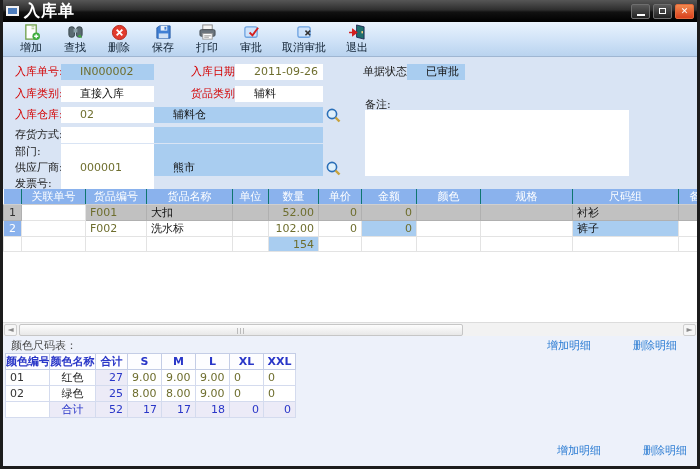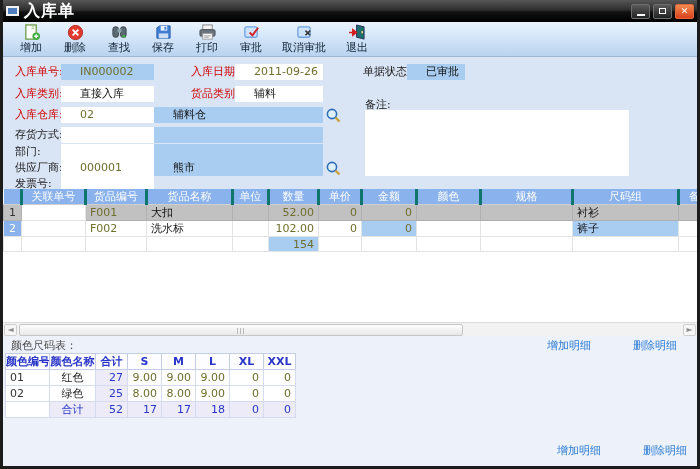--- a/index.html
+++ b/index.html
@@ -41,21 +41,21 @@
   .f-input.hl { background:#a9cdf0; }
   .f-input.code { color:#6e6e2e; }
   .f-input.txt { color:#111; }
   .remark-box { position:absolute; background:#fff; }
   .mag { position:absolute; width:17px; height:16px; }
 
   
   .grid-area { position:absolute; top:189px; left:0; right:0; height:133px; background:#fff; overflow:hidden; }
   table.grid { border-collapse:collapse; table-layout:fixed; width:720px; font-size:11px; }
   table.grid th { background:#8ab2ed; color:#fff; font-weight:normal; height:14px;
-    border-right:3px solid #0f766e; border-bottom:1px solid #cfcfcf; overflow:hidden; white-space:nowrap; }
+    border-right:1px solid #0f766e; border-bottom:1px solid #cfcfcf; overflow:hidden; white-space:nowrap; }
   table.grid td { height:15px; border:1px solid #e3e3e3; padding:0 4px; overflow:hidden; white-space:nowrap; }
   table.grid td.rownum { background:#d6d6d6; text-align:center; color:#333; padding:0; }
   table.grid tr.r1 td { background:#c1c1c1; border-color:#b0b0b0; }
   table.grid tr.r1 td.white { background:#fff; border-color:#e3e3e3; }
   table.grid tr.r2 td { background:#fff; }
   table.grid tr.r2 td.rownum { background:#8ab2ed; color:#fff; }
   table.grid td.hl { background:#a9cdf0 !important; }
   table.grid td.num { text-align:right; color:#6e6e2e; }
   table.grid td.code { color:#6e6e2e; }
   table.grid td.cn { color:#111; }
@@ -80,21 +80,21 @@
   .foot-links { position:absolute; right:10px; bottom:8px; display:flex; gap:42px; }
 
   table.cs { position:absolute; top:17px; left:2px; border-collapse:collapse; table-layout:fixed;
     width:290px; font-size:11px; background:#fff; }
   table.cs th { color:#2936c8; font-weight:bold; height:15px; border:1px solid #c4cde6; background:#fdfdff;
     overflow:hidden; white-space:nowrap; }
   table.cs td { height:15px; border:1px solid #d4dbee; padding:0 4px; overflow:hidden; white-space:nowrap; }
   table.cs td.l { text-align:left; color:#333; }
   table.cs td.c { text-align:center; color:#222; }
   table.cs td.sum { background:#ecebf7; text-align:right; color:#2936c8; }
-  table.cs td.sz { text-align:right; color:#6e6e2e; }
+  table.cs td.sz { color:#6e6e2e; }
   table.cs tr.total td { background:#ecebf7; color:#2936c8; text-align:right; }
   table.cs tr.total td.c { text-align:center; }
   table.cs tr.total td.first { background:#fff; }
 </style>
 </head>
 <body>
 
 <div class="window">
 
   <div class="titlebar">
@@ -115,36 +115,36 @@
             <path d="M10 3h3M10 5h3" stroke="#9cc27e" stroke-width="1"></path>
             <circle cx="15" cy="13" r="4" fill="#3fae3f"></circle>
             <path d="M15 10.8v4.4M12.8 13h4.4" stroke="#fff" stroke-width="1.4"></path>
           </svg>
         </span>
       <span class="lbl">增加</span>
     </div>
     <div class="tbtn">
       <span>
           <svg viewBox="0 0 20 18">
-            <circle cx="10" cy="9" r="7.5" fill="#e23b2e" stroke="#b02417" stroke-width="1"></circle>
-            <path d="M7 6l6 6M13 6l-6 6" stroke="#fff" stroke-width="2"></path>
-          </svg>
-        </span>
-      <span class="lbl">删除</span>
-    </div>
-    <div class="tbtn">
-      <span>
-          <svg viewBox="0 0 20 18">
             <rect x="3" y="3" width="6" height="11" rx="2.5" fill="#5a6a72" stroke="#37444a"></rect>
             <rect x="11" y="3" width="6" height="11" rx="2.5" fill="#5a6a72" stroke="#37444a"></rect>
             <rect x="8" y="5" width="4" height="4" fill="#8fa3ac"></rect>
             <path d="M12 13l5 2-2-4z" fill="#3fae3f"></path>
           </svg>
         </span>
       <span class="lbl">查找</span>
+    </div>
+    <div class="tbtn">
+      <span>
+          <svg viewBox="0 0 20 18">
+            <circle cx="10" cy="9" r="7.5" fill="#e23b2e" stroke="#b02417" stroke-width="1"></circle>
+            <path d="M7 6l6 6M13 6l-6 6" stroke="#fff" stroke-width="2"></path>
+          </svg>
+        </span>
+      <span class="lbl">删除</span>
     </div>
     <div class="tbtn">
       <span>
           <svg viewBox="0 0 20 18">
             <path d="M3 4l3-2h11v13H3z" fill="#3f7fd4" stroke="#2a5fa8"></path>
             <rect x="7" y="2" width="7" height="5" fill="#e9f1fb"></rect>
             <rect x="11" y="3" width="2" height="3" fill="#3f7fd4"></rect>
             <rect x="5" y="10" width="10" height="5" fill="#cfe0f4"></rect>
           </svg>
         </span>

